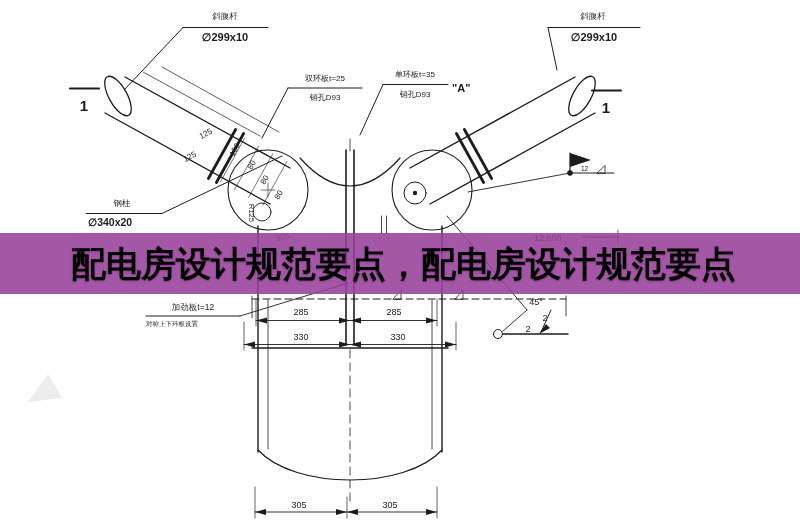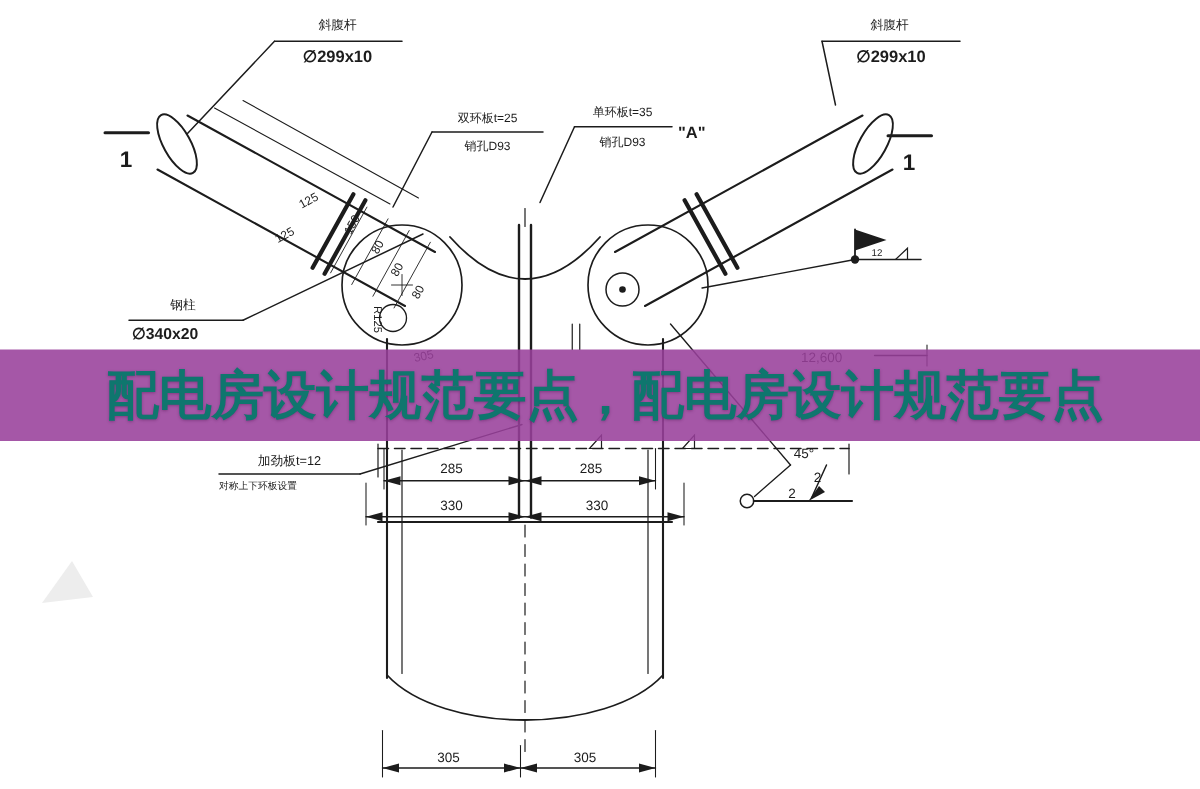--- a/index.html
+++ b/index.html
@@ -4,21 +4,21 @@
 <style>
   html,body{margin:0;padding:0;}
   body{width:800px;height:526px;background:#ffffff;position:relative;overflow:hidden;
        font-family:"Liberation Sans",sans-serif;}
   #stage{position:absolute;left:0;top:0;width:800px;height:526px;text-decoration:underline;}
   svg{position:absolute;left:0;top:0;}
   svg text{fill:#1c1c1c;font-family:"Liberation Sans",sans-serif;}
   .banner{position:absolute;left:0;top:233px;width:800px;height:61px;
           background:rgba(152,64,155,0.88);z-index:5;}
   .banner-text{position:absolute;left:71px;top:0;height:61px;line-height:62px;
-               font-size:35px;font-weight:bold;color:#0f766e;white-space:nowrap;
+               font-size:35px;font-weight:bold;color:#000000;white-space:nowrap;
                letter-spacing:0px;text-shadow:0 1px 2px rgba(60,10,60,0.35);}
   .dimtxt{font-size:9px;}
   .dimtxt-s{font-size:8px;}
   .lbl{font-size:8.5px;}
   .spec{font-size:11px;font-weight:bold;}
   .secnum{font-size:15px;font-weight:bold;}
 </style>
 </head>
 <body>
 

